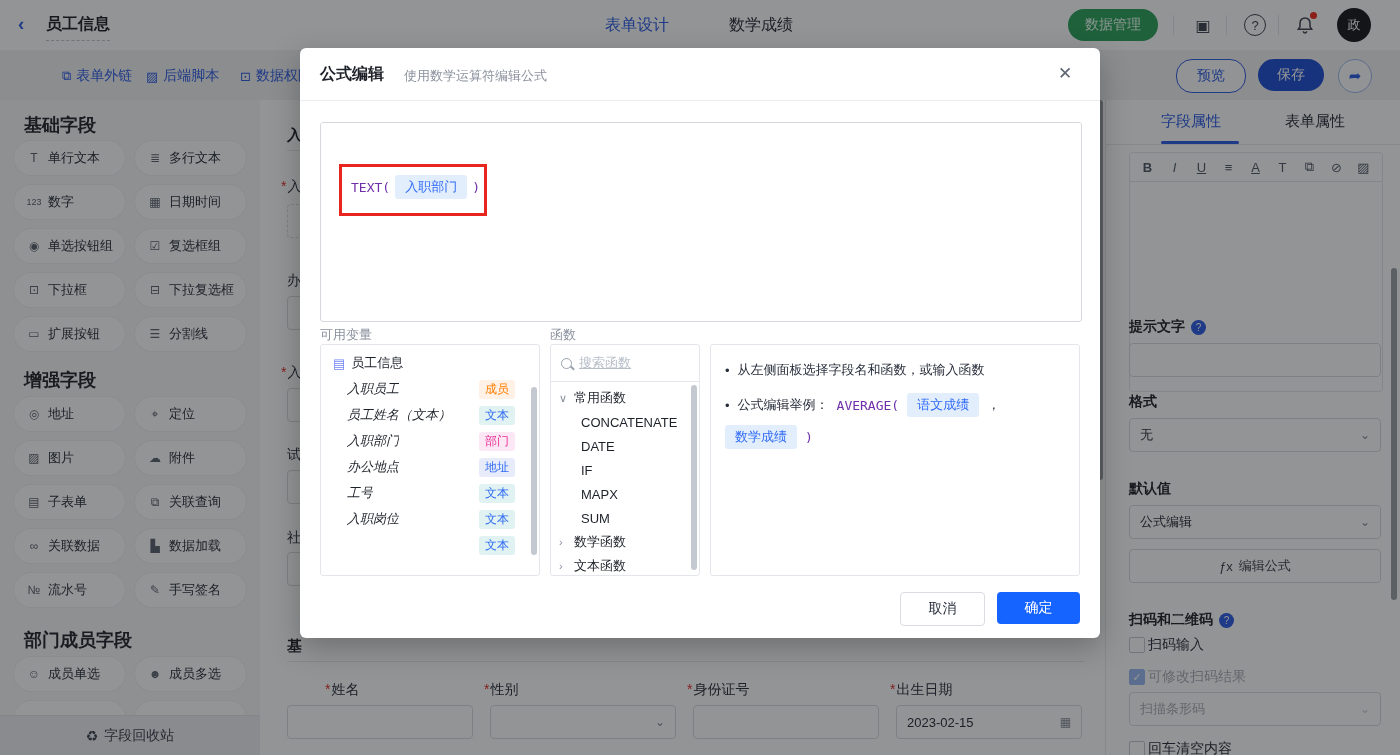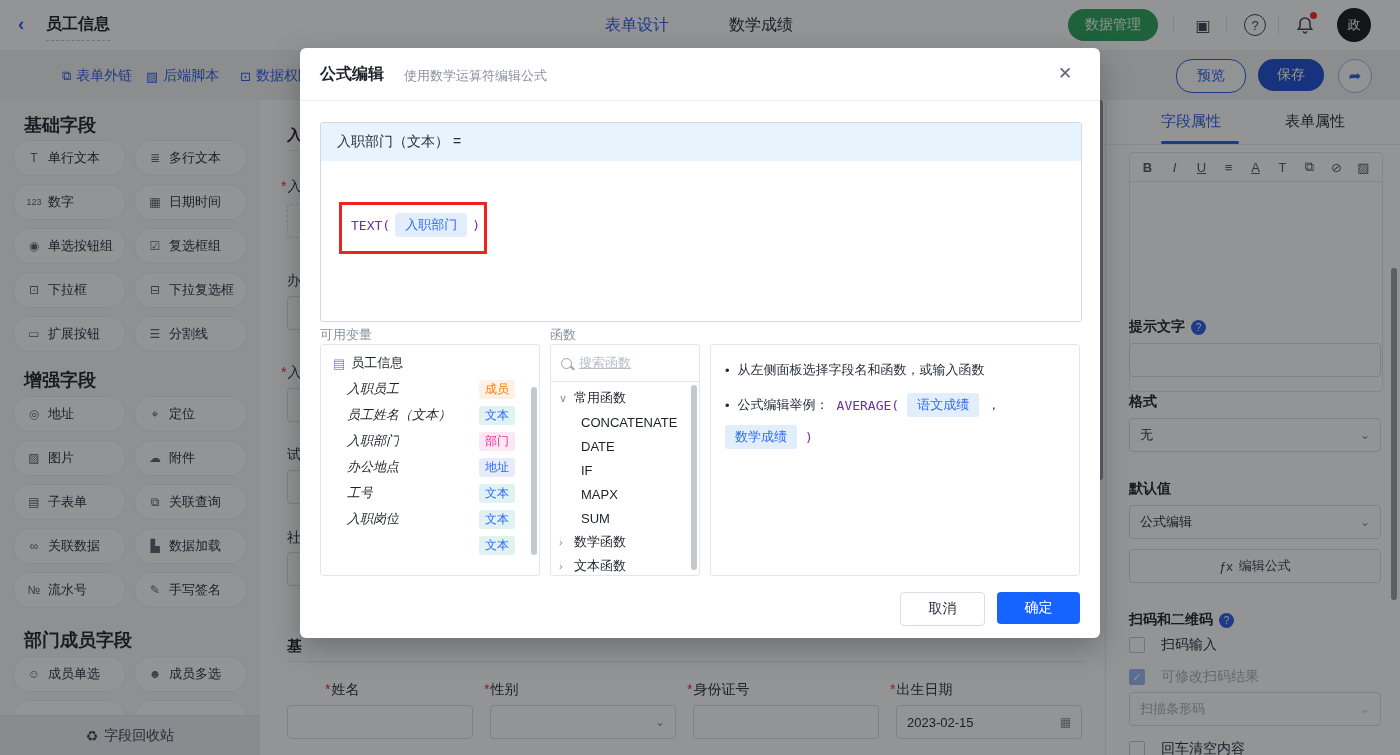--- a/index.html
+++ b/index.html
@@ -60,21 +60,21 @@
   .editor{left:23px;top:52px;width:252px;height:238px;border:1px solid #e5e6eb;border-radius:4px;}
   .edtools{display:flex;align-items:center;gap:0;height:28px;border-bottom:1px solid #e5e6eb;padding:0 4px;}
   .edtools span{width:27px;text-align:center;font-size:13px;color:#4e5969;cursor:pointer;}
   .rlabel{font-size:14px;font-weight:700;color:#20242b;display:flex;align-items:center;gap:6px;}
   .qmark{width:15px;height:15px;border-radius:50%;background:#2c5ce6;color:#fff;font-size:10px;display:flex;
       align-items:center;justify-content:center;font-weight:400;}
   .rinput{left:23px;width:252px;height:34px;border:1px solid #d9dce1;border-radius:4px;box-sizing:border-box;
       display:flex;align-items:center;padding:0 10px;font-size:13px;color:#272e3b;background:#fff;}
   .rbtn-fx{left:23px;width:252px;height:34px;border:1px solid #d9dce1;border-radius:4px;box-sizing:border-box;
       display:flex;align-items:center;justify-content:center;gap:6px;font-size:13px;color:#3c4350;cursor:pointer;background:#fff;}
-  .cbrow{left:23px;display:flex;align-items:center;gap:16px;font-size:14px;color:#272e3b;}
+  .cbrow{left:23px;display:flex;align-items:center;gap:3px;font-size:14px;color:#272e3b;}
   .cbox{width:16px;height:16px;border:1px solid #c4c9d1;border-radius:2px;background:#fff;box-sizing:border-box;flex:none;}
   .cbox.checked{background:#9abaf5;border-color:#9abaf5;color:#fff;font-size:11px;display:flex;align-items:center;justify-content:center;}
   .disabledtxt{color:#a9aeb8;}
   
   .dim{left:0;top:0;width:1400px;height:755px;background:rgba(15,17,20,0.45);z-index:10;}
   
   .modal{left:300px;top:48px;width:800px;height:590px;background:#fff;border-radius:6px;z-index:20;
       box-shadow:0 10px 30px rgba(0,0,0,0.25);}
   .m-title{left:20px;top:16px;font-size:16px;font-weight:700;}
   .m-sub{left:104px;top:19px;font-size:13px;color:#8a919d;}
@@ -387,21 +387,20 @@
 
   <div class="abs dim"></div>
 
   <div class="abs modal">
     <div class="abs m-title">公式编辑</div>
     <div class="abs m-sub">使用数学运算符编辑公式</div>
     <div class="abs m-close">✕</div>
     <div class="abs m-hdrdiv"></div>
 
     <div class="abs fbox">
-      <div class="fbox-head">入职部门（文本） =</div>
       <div class="fbox-body">
         <div class="abs" style="left:30px;top:52px;display:flex;align-items:center;">
           <span class="ftoken">TEXT(</span>
           <span class="fchip">入职部门</span>
           <span class="ftoken">)</span>
         </div>
         <div class="abs redbox"></div>
       </div>
     </div>
 

